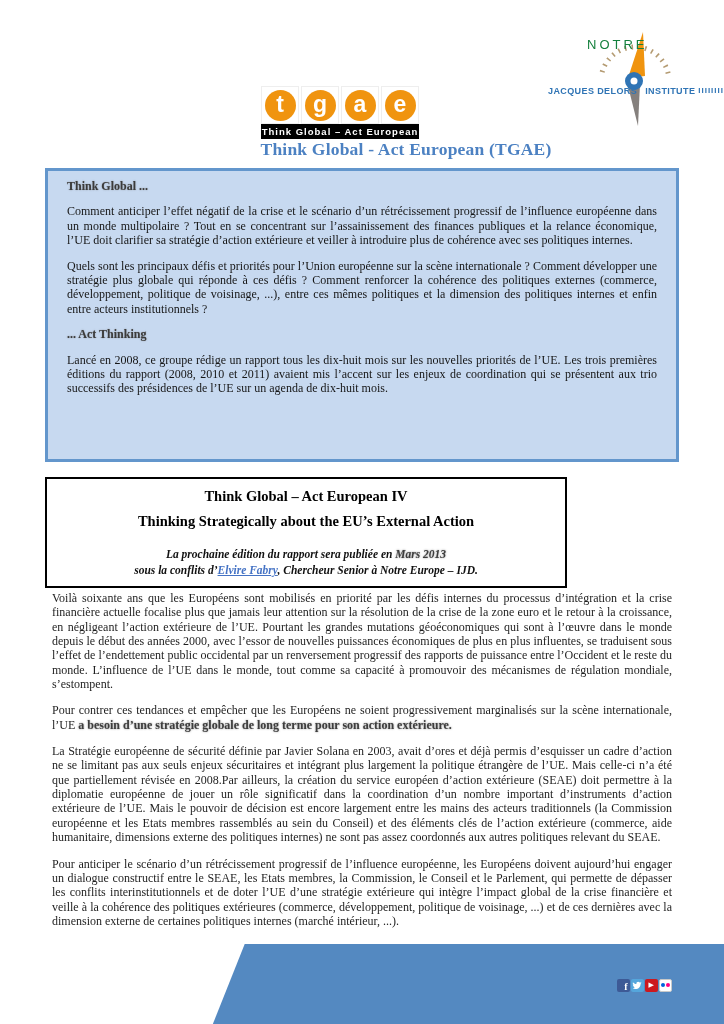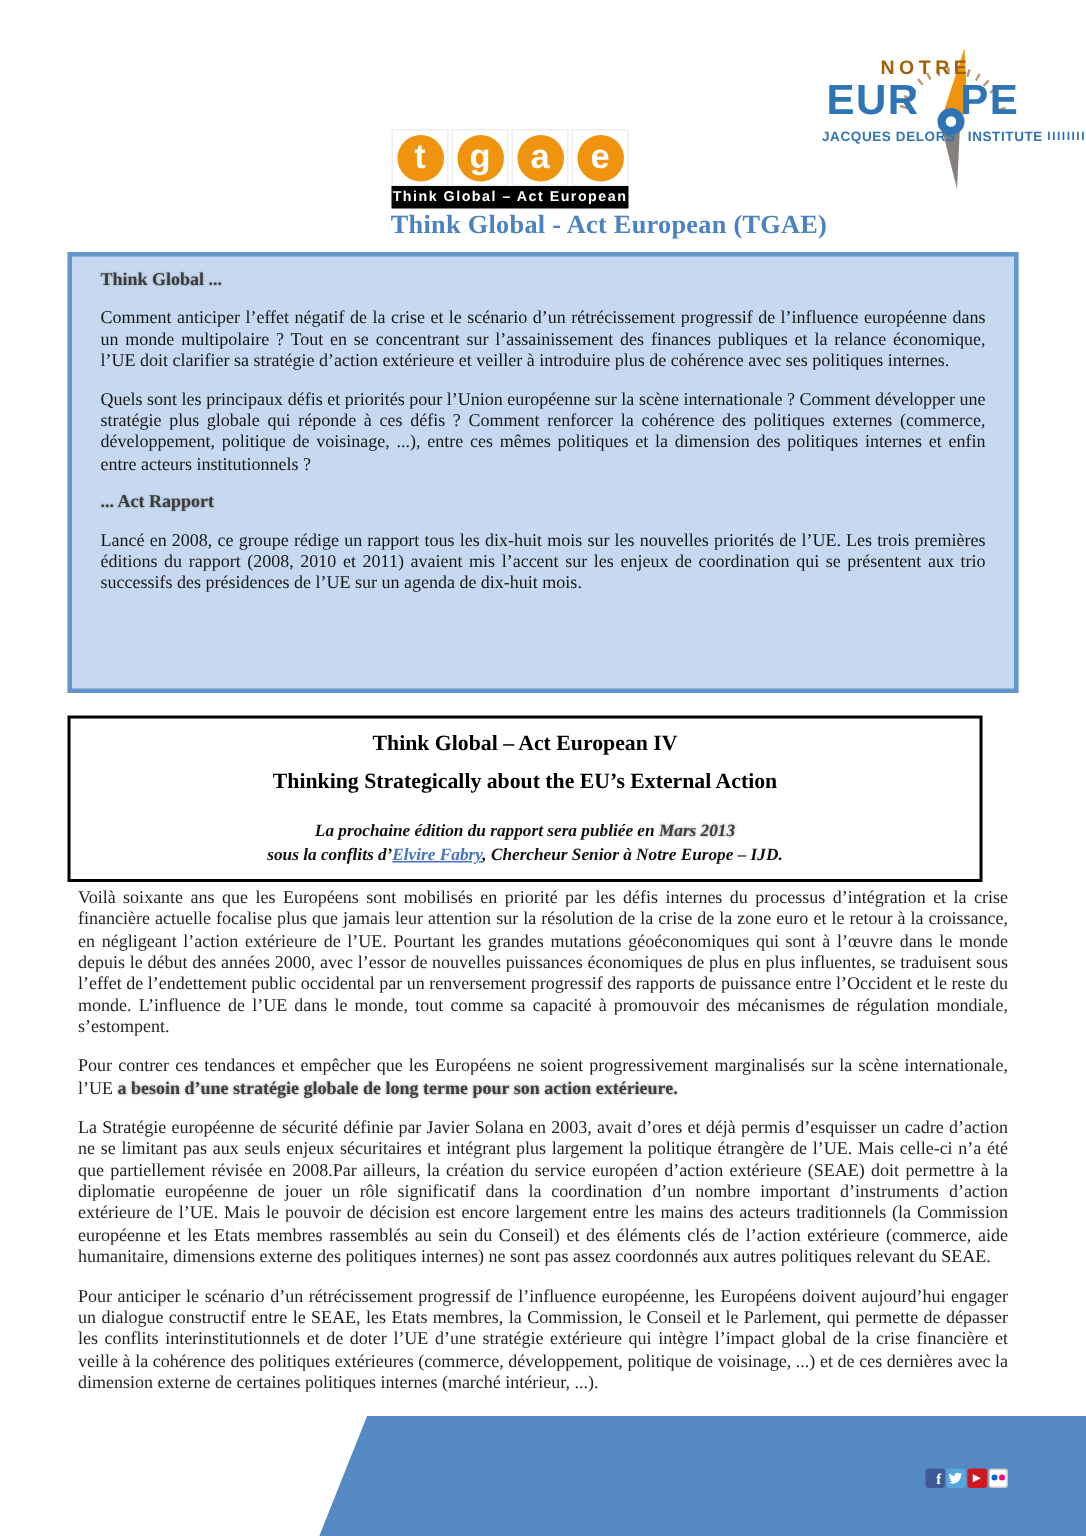--- a/index.html
+++ b/index.html
@@ -4,21 +4,21 @@
 <style>
   html,body{margin:0;padding:0;}
   body{
     width:724px;height:1024px;position:relative;background:#ffffff;
     font-family:"Liberation Serif", serif;overflow:hidden;
   }
   
   .ne-logo{position:absolute;left:548px;top:24px;width:176px;height:92px;}
   .ne-logo svg{position:absolute;left:0;top:0;}
   .ne-notre{position:absolute;left:39px;top:13px;font-family:"Liberation Sans",sans-serif;
-    font-weight:bold;font-size:13px;letter-spacing:3px;color:#a16207;}
+    font-weight:normal;font-size:13px;letter-spacing:3px;color:#15803d;}
   .ne-europe{position:absolute;left:3px;top:27px;font-family:"Liberation Sans",sans-serif;
     font-weight:bold;font-size:28px;letter-spacing:1px;color:#2f74b5;display:flex;align-items:center;}
   .ne-ogap{display:inline-block;width:27px;}
   .ne-bottom{position:absolute;left:0px;top:62px;width:176px;display:flex;
     font-family:"Liberation Sans",sans-serif;font-weight:bold;font-size:9px;
     letter-spacing:.4px;color:#2f74b5;white-space:nowrap;}
   .ne-bottom .gap{display:inline-block;width:15px;}
   .ne-ticks{letter-spacing:1px;font-size:8px;}
   
   .tgae{position:absolute;left:261px;top:86px;width:158px;}
@@ -34,21 +34,21 @@
   
   .page-title{position:absolute;left:0;top:139px;width:724px;text-align:center;
     color:#4c81c2;font-weight:bold;font-size:17.5px;letter-spacing:.2px;padding-left:44px;}
   
   .intro-box{position:absolute;left:45px;top:168px;width:634px;height:294px;box-sizing:border-box;
     background:#c7d9f0;border:3px solid#6396cc;padding:8px 19px;overflow:hidden;
     font-size:12px;line-height:14.4px;color:#161616;text-align:justify;}
   .intro-box p{margin:0 0 11px 0;}
   .fuzzy{font-weight:bold;color:#3b3b3b;text-shadow:0 0 1.5px rgba(110,110,110,.7);}
   
-  .report-box{position:absolute;left:45px;top:477px;width:610px;height:111px;box-sizing:border-box;
+  .report-box{position:absolute;left:45px;top:477px;width:522px;height:111px;box-sizing:border-box;
     background:#fff;border:2px solid #000;text-align:center;padding-top:7px;}
   .report-t{font-weight:bold;font-size:14.5px;color:#000;line-height:20px;}
   .report-t2{margin-top:5px;}
   .report-sub{margin-top:15px;font-style:italic;font-weight:700;font-size:11.5px;line-height:16px;color:#111;}
   .report-link{color:#4472c4;text-decoration:underline;cursor:pointer;}
   .hl{color:#3d3d3d;text-shadow:0 0 2px rgba(120,120,120,.85);}
   
   .doc-body{position:absolute;left:52px;top:591px;width:620px;
     font-size:12px;line-height:14.35px;color:#1e1e1e;text-align:justify;}
   .doc-body p{margin:0 0 12px 0;}
@@ -76,25 +76,20 @@
           <rect x="40" y="0" width="100" height="52"></rect>
         </clipPath>
       </defs>
     <circle cx="87" cy="57" r="34" fill="none" stroke="#b49b72" stroke-width="5" stroke-dasharray="1.6 5.2" clip-path="url(#topclip)"></circle>
     <polygon points="80,54 95,8 97,52" fill="#f0940f"></polygon>
     <polygon points="79,58 90,102 92,60" fill="#85807d"></polygon>
     <circle cx="86" cy="57" r="9" fill="#2f74b5"></circle>
     <circle cx="86" cy="57" r="3.5" fill="#ffffff"></circle>
   </svg>
   <div class="ne-notre">NOTRE</div>
-  <div class="ne-europe">
-      <span>EUR</span>
-      <span class="ne-ogap"></span>
-      <span>PE</span>
-    </div>
   <div class="ne-bottom"><span>JACQUES DELORS</span><span class="gap"></span><span>INSTITUTE</span>&nbsp;<span class="ne-ticks">IIIIIIII</span></div>
 </div>
 
 <div class="tgae">
   <div class="tgae-tiles">
     <div class="tgae-tile">
       <div class="tgae-disc">t</div>
       </div>
     <div class="tgae-tile">
       <div class="tgae-disc">g</div>
@@ -108,21 +103,21 @@
   </div>
   <div class="tgae-bar">Think Global – Act European</div>
 </div>
 
 <div class="page-title">Think Global - Act European (TGAE)</div>
 
 <div class="intro-box">
   <p class="fuzzy">Think Global ...</p>
   <p>Comment anticiper l’effet négatif de la crise et le scénario d’un rétrécissement progressif de l’influence européenne dans un monde multipolaire ? Tout en se concentrant sur l’assainissement des finances publiques et la relance économique, l’UE doit clarifier sa stratégie d’action extérieure et veiller à introduire plus de cohérence avec ses politiques internes.</p>
   <p>Quels sont les principaux défis et priorités pour l’Union européenne sur la scène internationale ? Comment développer une stratégie plus globale qui réponde à ces défis ? Comment renforcer la cohérence des politiques externes (commerce, développement, politique de voisinage, ...), entre ces mêmes politiques et la dimension des politiques internes et enfin entre acteurs institutionnels ?</p>
-  <p class="fuzzy">... Act Rapport</p>
+  <p class="fuzzy">... Act Thinking</p>
   <p>Lancé en 2008, ce groupe rédige un rapport tous les dix-huit mois sur les nouvelles priorités de l’UE. Les trois premières éditions du rapport (2008, 2010 et 2011) avaient mis l’accent sur les enjeux de coordination qui se présentent aux trio successifs des présidences de l’UE sur un agenda de dix-huit mois.</p>
 </div>
 
 <div class="report-box">
   <div class="report-t">Think Global – Act European IV</div>
   <div class="report-t report-t2">Thinking Strategically about the EU’s External Action</div>
   <div class="report-sub">
     <span>La prochaine édition du rapport sera publiée en </span><span class="hl">Mars 2013</span><br>
     <span>sous la conflits d’</span><span class="report-link">Elvire Fabry</span><span>, Chercheur Senior à Notre Europe – IJD.</span>
   </div>

